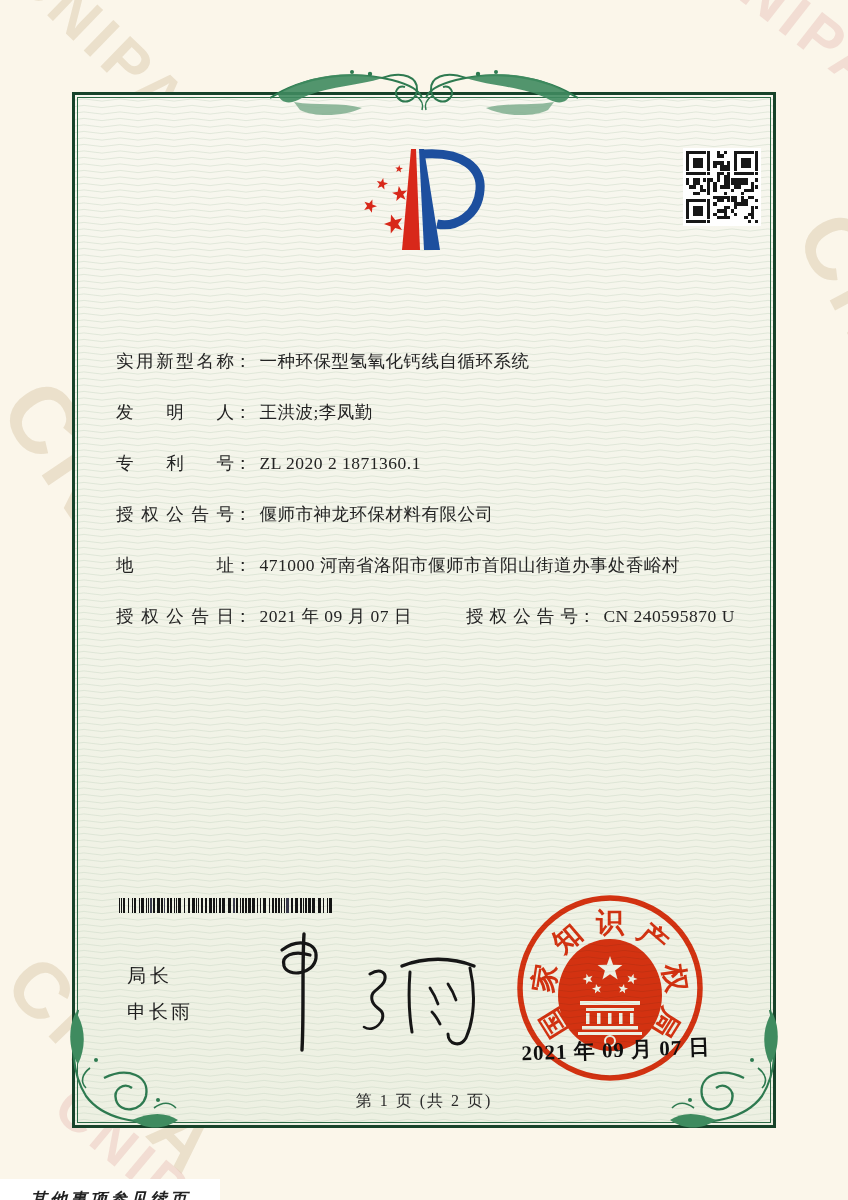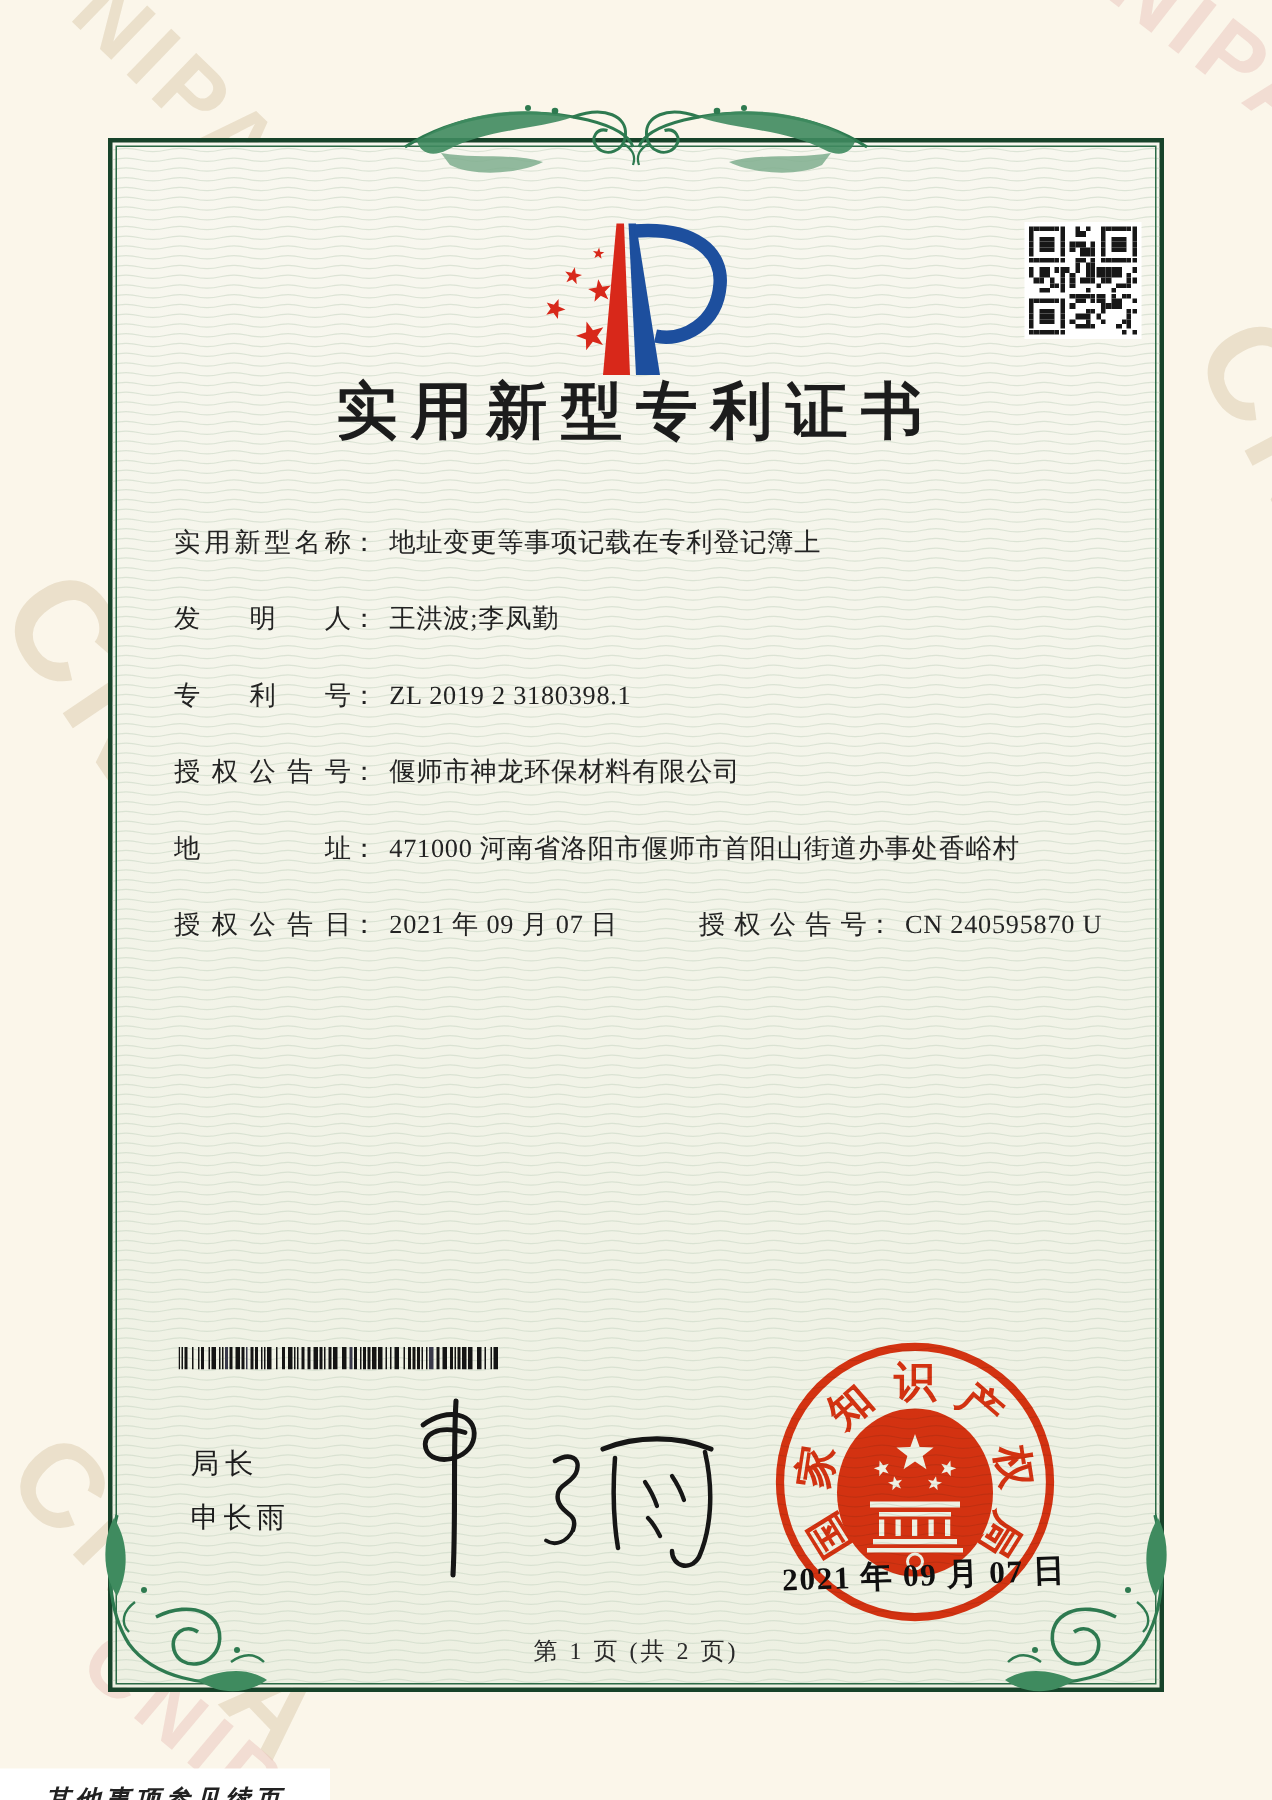--- a/index.html
+++ b/index.html
@@ -482,31 +482,30 @@
         <i style="left:6.9px;top:68.6px;width:3.4px;height:3.4px"></i>
         <i style="left:10.3px;top:68.6px;width:3.4px;height:3.4px"></i>
         <i style="left:13.7px;top:68.6px;width:3.4px;height:3.4px"></i>
         <i style="left:17.1px;top:68.6px;width:3.4px;height:3.4px"></i>
         <i style="left:20.6px;top:68.6px;width:3.4px;height:3.4px"></i>
         <i style="left:61.7px;top:68.6px;width:3.4px;height:3.4px"></i>
         <i style="left:68.6px;top:68.6px;width:3.4px;height:3.4px"></i>
       </div>
     </div>
 
-  <div class="abs title">实用新型专利证书</div>
 
   <div class="abs fields">
     <div class="frow">
-      <span class="flabel">实用新型名称</span>：<span class="fval">地址变更等事项记载在专利登记簿上</span>
+      <span class="flabel">实用新型名称</span>：<span class="fval">一种环保型氢氧化钙线自循环系统</span>
     </div>
     <div class="frow">
       <span class="flabel">发明人</span>：<span class="fval">王洪波;李凤勤</span>
     </div>
     <div class="frow">
-      <span class="flabel">专利号</span>：<span class="fval">ZL 2019 2 3180398.1</span>
+      <span class="flabel">专利号</span>：<span class="fval">ZL 2020 2 1871360.1</span>
     </div>
     <div class="frow">
       <span class="flabel">授权公告号</span>：<span class="fval">偃师市神龙环保材料有限公司</span>
     </div>
     <div class="frow">
       <span class="flabel">地址</span>：<span class="fval">471000 河南省洛阳市偃师市首阳山街道办事处香峪村</span>
     </div>
     <div class="frow">
       <span class="flabel">授权公告日</span>：<span class="fval">2021 年 09 月 07 日</span><span class="gno"><span class="gnolabel">授权公告号</span>：<span class="fval">CN 240595870 U</span></span>
     </div>

